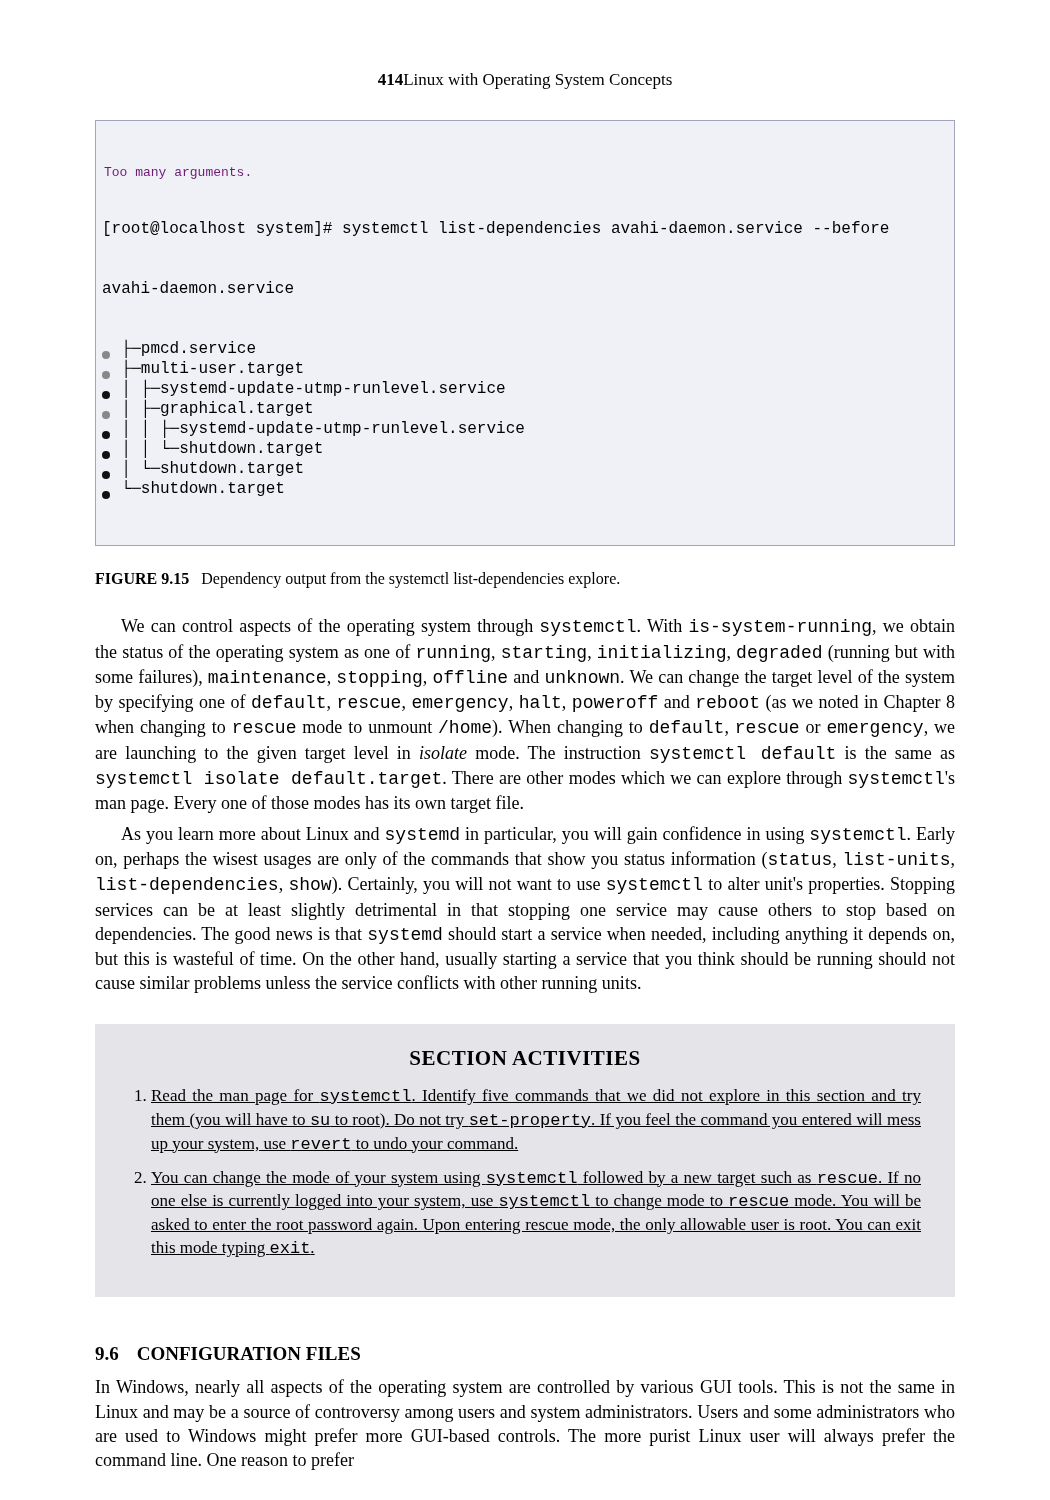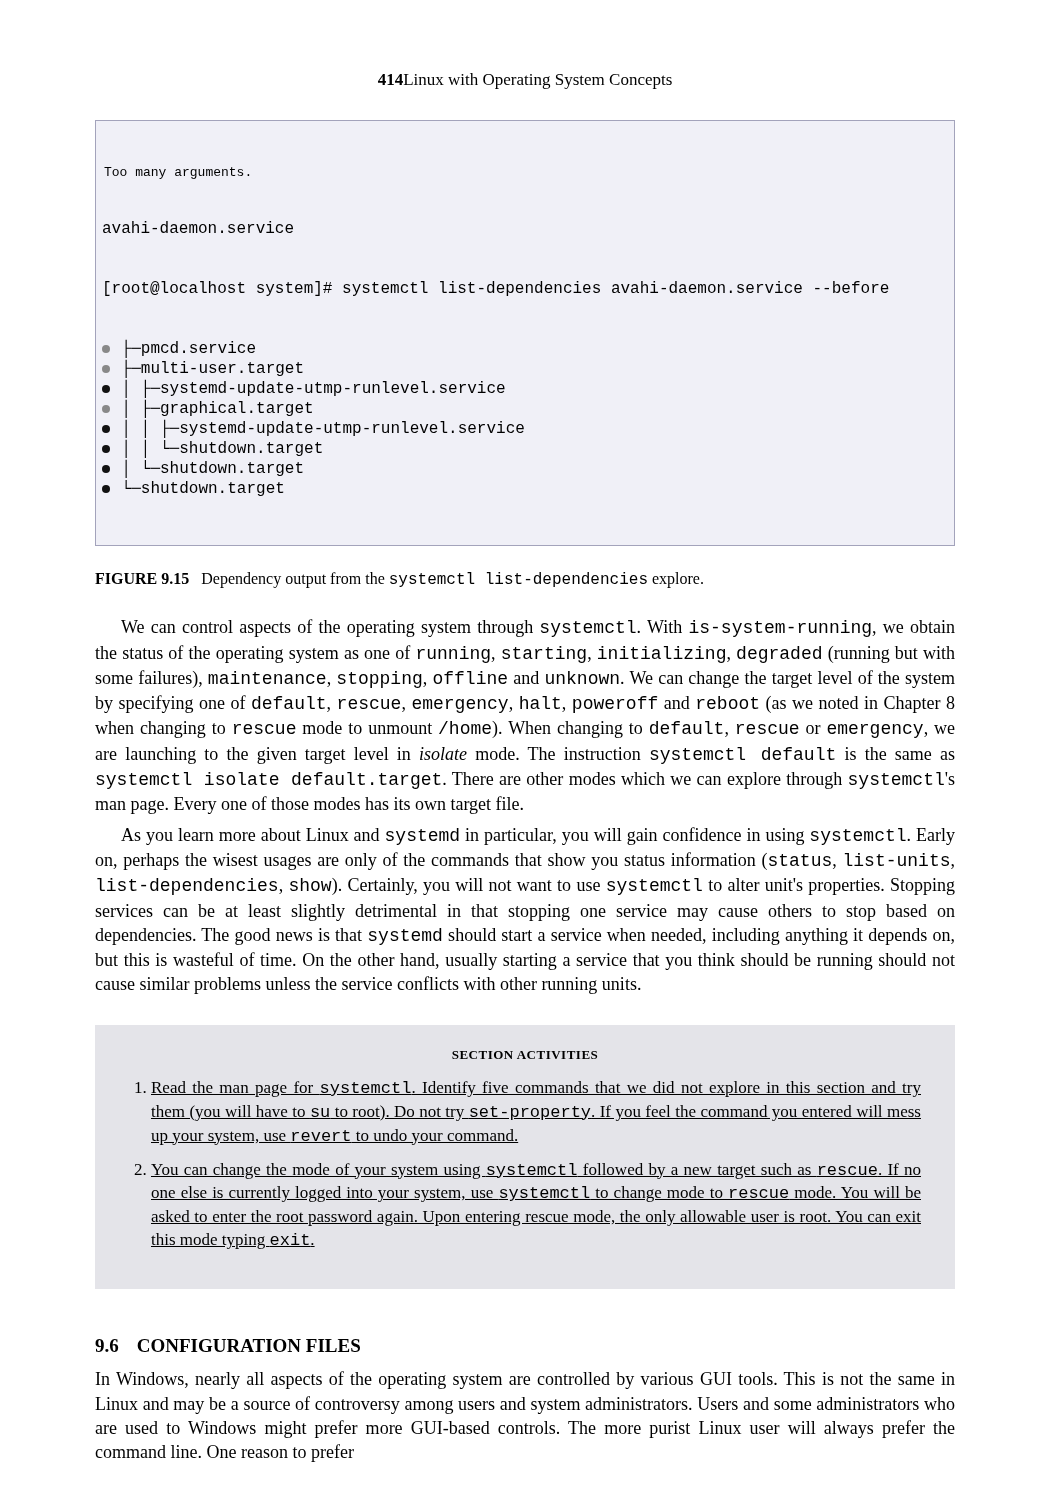--- a/index.html
+++ b/index.html
@@ -25,51 +25,51 @@
   .code-box {
     border: 1px solid #a3a3bb;
     background: #f0f0f7;
     padding: 4px 6px 6px 6px;
     font-family: "Courier New", Courier, monospace;
     font-size: 16px;
     line-height: 1.25;
     margin-bottom: 24px;
     white-space: pre;
   }
-  .tree-line { display: flex; align-items: center; }
+  .tree-line { display: flex; align-items: flex-end; }
   .bullet {
     width: 8px; height: 8px; border-radius: 50%;
     display: inline-block; margin-right: 2px;
     vertical-align: middle;
   }
   .bullet.gray { background:#888; }
   .bullet.dark { background:#111; }
   .fig-caption {
     font-size: 16px;
     margin-bottom: 26px;
   }
   .fig-caption .label { font-weight: bold; }
-  .fig-caption .mono { font-family: Liberation Mono, monospace; text-align: center; }
+  .fig-caption .mono { font-family: Liberation Serif, serif; text-align: center; }
   p.body {
     font-size: 18px;
     line-height: 1.35;
     text-align: justify;
     margin: 0 0 6px 0;
     text-indent: 26px;
   }
   .mono { font-family: "Courier New", Courier, monospace; }
   em.it { font-style: italic; }
   .activities {
     background: #e4e4e9;
     margin-top: 28px;
     padding: 22px 34px 26px 34px;
   }
   .activities h3 {
     text-align: center;
-    font-size: 13px;
+    font-size: 21px;
     letter-spacing: 0.5px;
     margin: 0 0 14px 0;
     font-weight: bold;
   }
   .activities ol {
     margin: 0;
     padding-left: 22px;
     font-size: 17px;
     line-height: 1.35;
     text-align: justify;
@@ -80,38 +80,38 @@
     font-size: 19px;
     font-weight: bold;
     margin: 46px 0 10px 0;
   }
   .section .num { margin-right: 18px; }
   .cursor {
     display:inline-block; width:8px; height:14px; background:#000;
     vertical-align: text-bottom; margin-left:2px;
   }
   .truncated {
-    color:#000000; font-family:"Courier New",monospace; font-size:13px;
+    color:#701a75; font-family:"Courier New",monospace; font-size:13px;
     margin-bottom:-2px; padding-left:2px;
   }
 </style>
 </head>
 <body>
 
 <div class="page">
 
   <div class="header">
     <span class="pagenum">414</span>
     <span class="booktitle">Linux with Operating System Concepts</span>
   </div>
 
   <div class="code-box">
     <div class="truncated">Too many arguments.</div>
+    <div>[root@localhost system]# systemctl list-dependencies avahi-daemon.service --before</div>
     <div>avahi-daemon.service</div>
-    <div>[root@localhost system]# systemctl list-dependencies avahi-daemon.service --before</div>
     <div id="tree"><div class="tree-line"><span class="bullet gray"></span><span> ├─pmcd.service</span></div><div class="tree-line"><span class="bullet gray"></span><span> ├─multi-user.target</span></div><div class="tree-line"><span class="bullet dark"></span><span> │ ├─systemd-update-utmp-runlevel.service</span></div><div class="tree-line"><span class="bullet gray"></span><span> │ ├─graphical.target</span></div><div class="tree-line"><span class="bullet dark"></span><span> │ │ ├─systemd-update-utmp-runlevel.service</span></div><div class="tree-line"><span class="bullet dark"></span><span> │ │ └─shutdown.target</span></div><div class="tree-line"><span class="bullet dark"></span><span> │ └─shutdown.target</span></div><div class="tree-line"><span class="bullet dark"></span><span> └─shutdown.target</span></div></div>
   </div>
 
   <div class="fig-caption">
     <span class="label">FIGURE 9.15</span>&nbsp;&nbsp;
     <span>Dependency output from the </span><span class="mono">systemctl list-dependencies</span><span> explore.</span>
   </div>
 
   <p class="body">
     <span>We can control aspects of the operating system through </span><span class="mono">systemctl</span><span>. With </span><span class="mono">is-system-running</span><span>, we obtain the status of the operating system as one of </span><span class="mono">running</span><span>, </span><span class="mono">starting</span><span>, </span><span class="mono">initializing</span><span>, </span><span class="mono">degraded</span><span> (running but with some failures), </span><span class="mono">maintenance</span><span>, </span><span class="mono">stopping</span><span>, </span><span class="mono">offline</span><span> and </span><span class="mono">unknown</span><span>. We can change the target level of the system by specifying one of </span><span class="mono">default</span><span>, </span><span class="mono">rescue</span><span>, </span><span class="mono">emergency</span><span>, </span><span class="mono">halt</span><span>, </span><span class="mono">poweroff</span><span>  and </span><span class="mono">reboot</span><span> (as we noted in Chapter 8 when changing to </span><span class="mono">rescue</span><span> mode to unmount </span><span class="mono">/home</span><span>). When changing to </span><span class="mono">default</span><span>, </span><span class="mono">rescue</span><span>  or </span><span class="mono">emergency</span><span>, we are launching to the given target level in </span><em class="it">isolate</em><span> mode. The instruction </span><span class="mono">systemctl  default</span><span>  is the same as  </span><span class="mono">systemctl isolate default.target</span><span>. There are other modes which we can explore through  </span><span class="mono">systemctl</span><span>'s man page. Every one of those modes has its own target file.</span>

